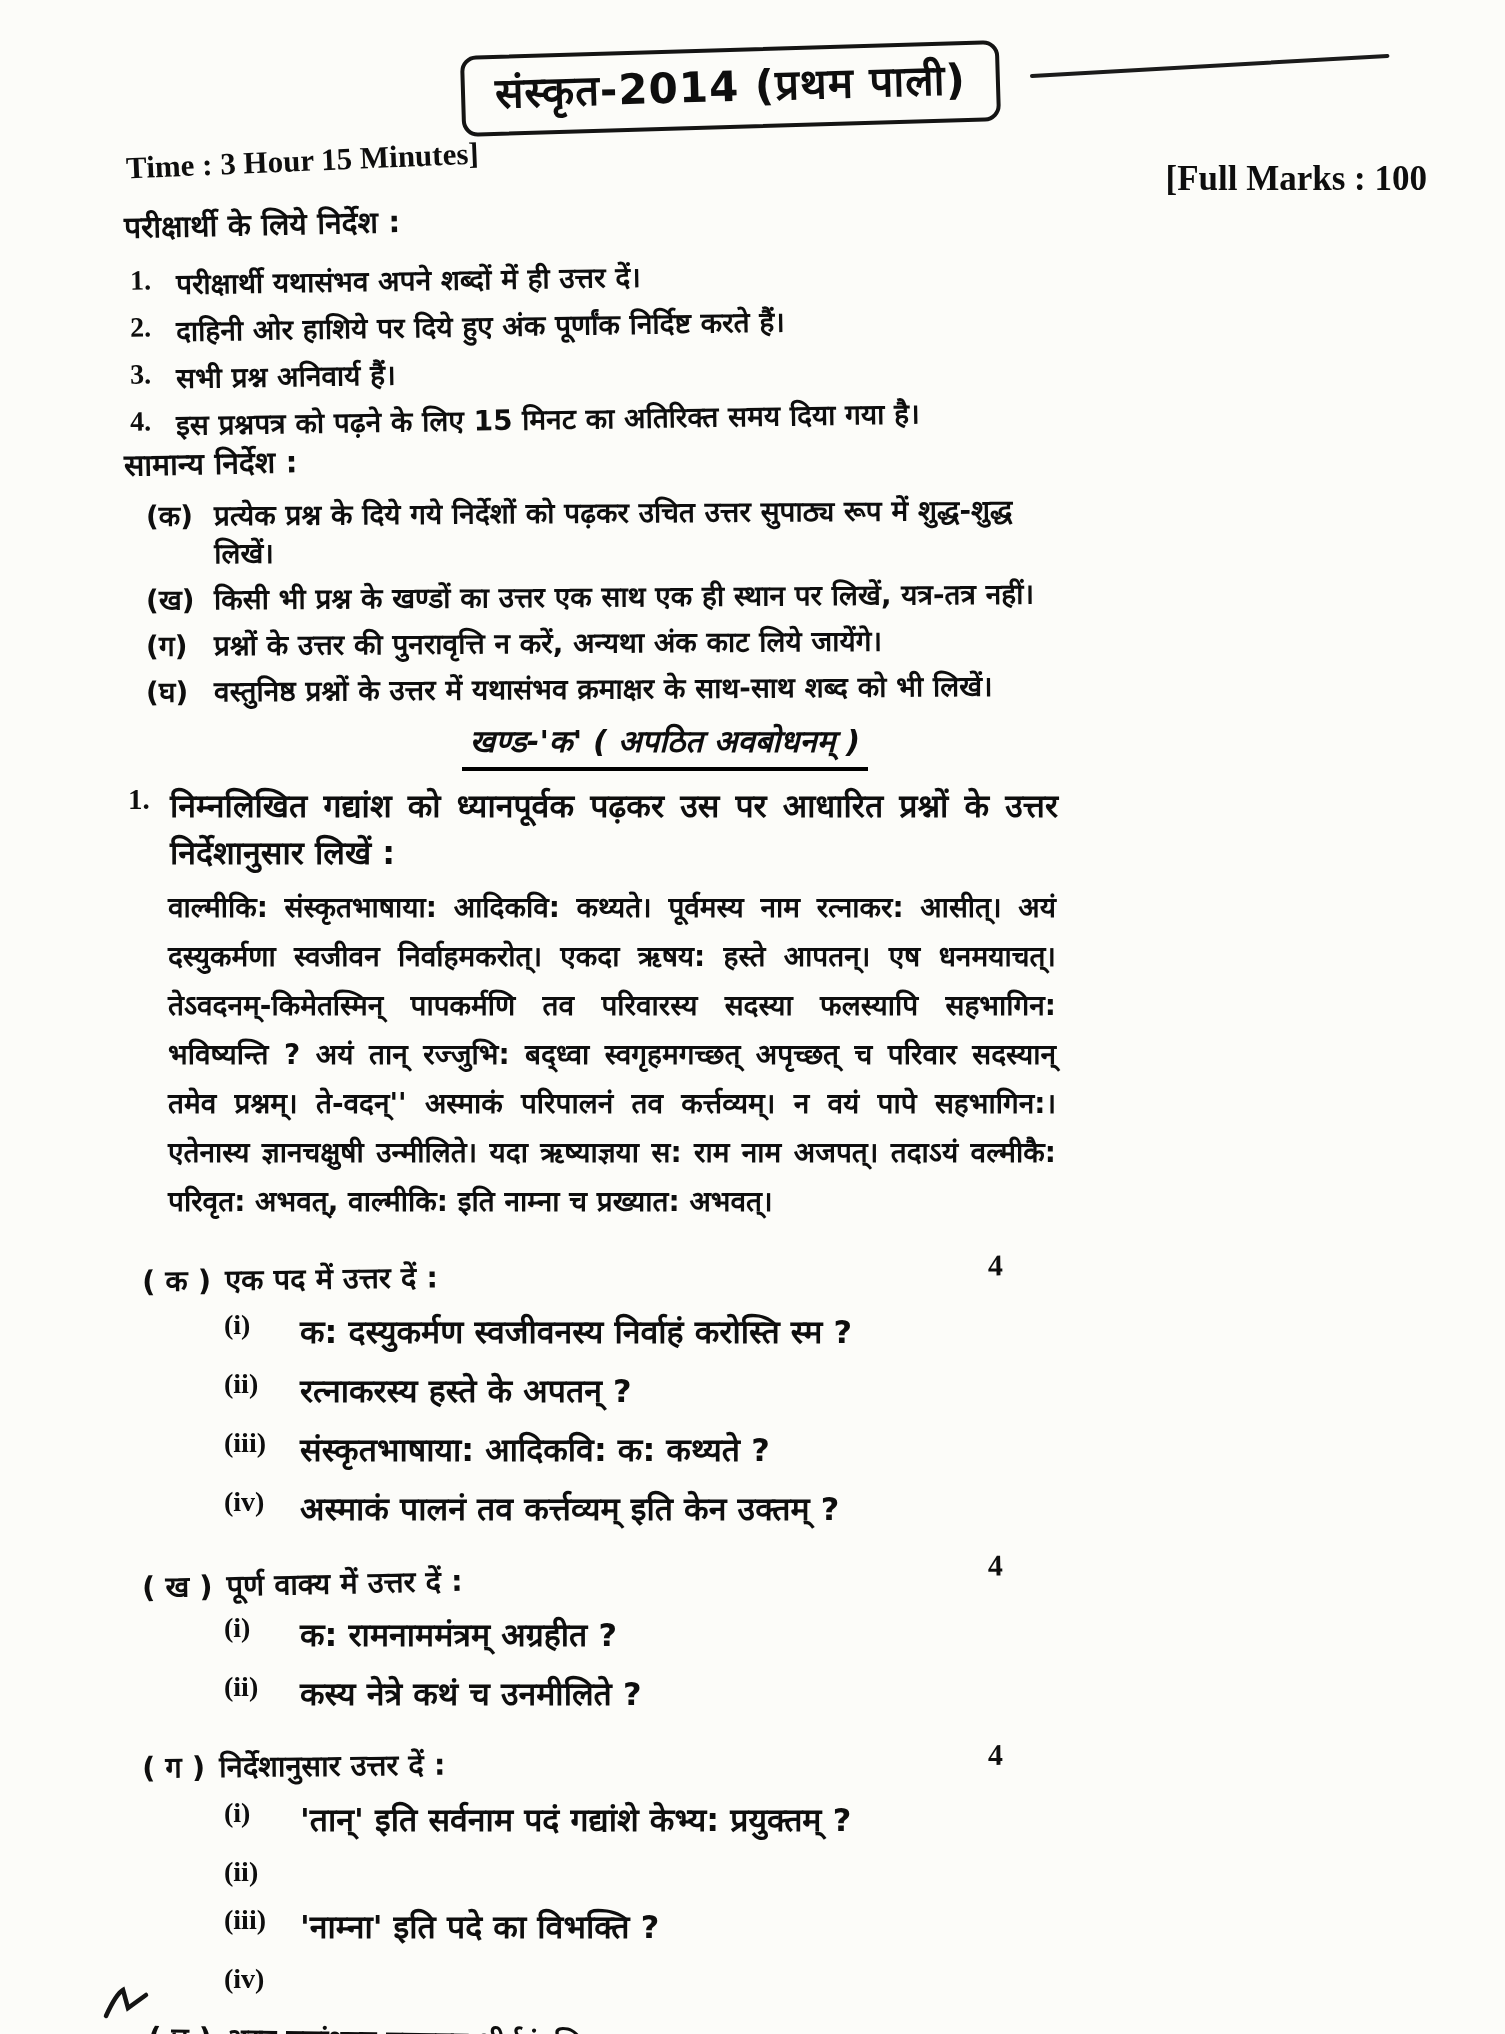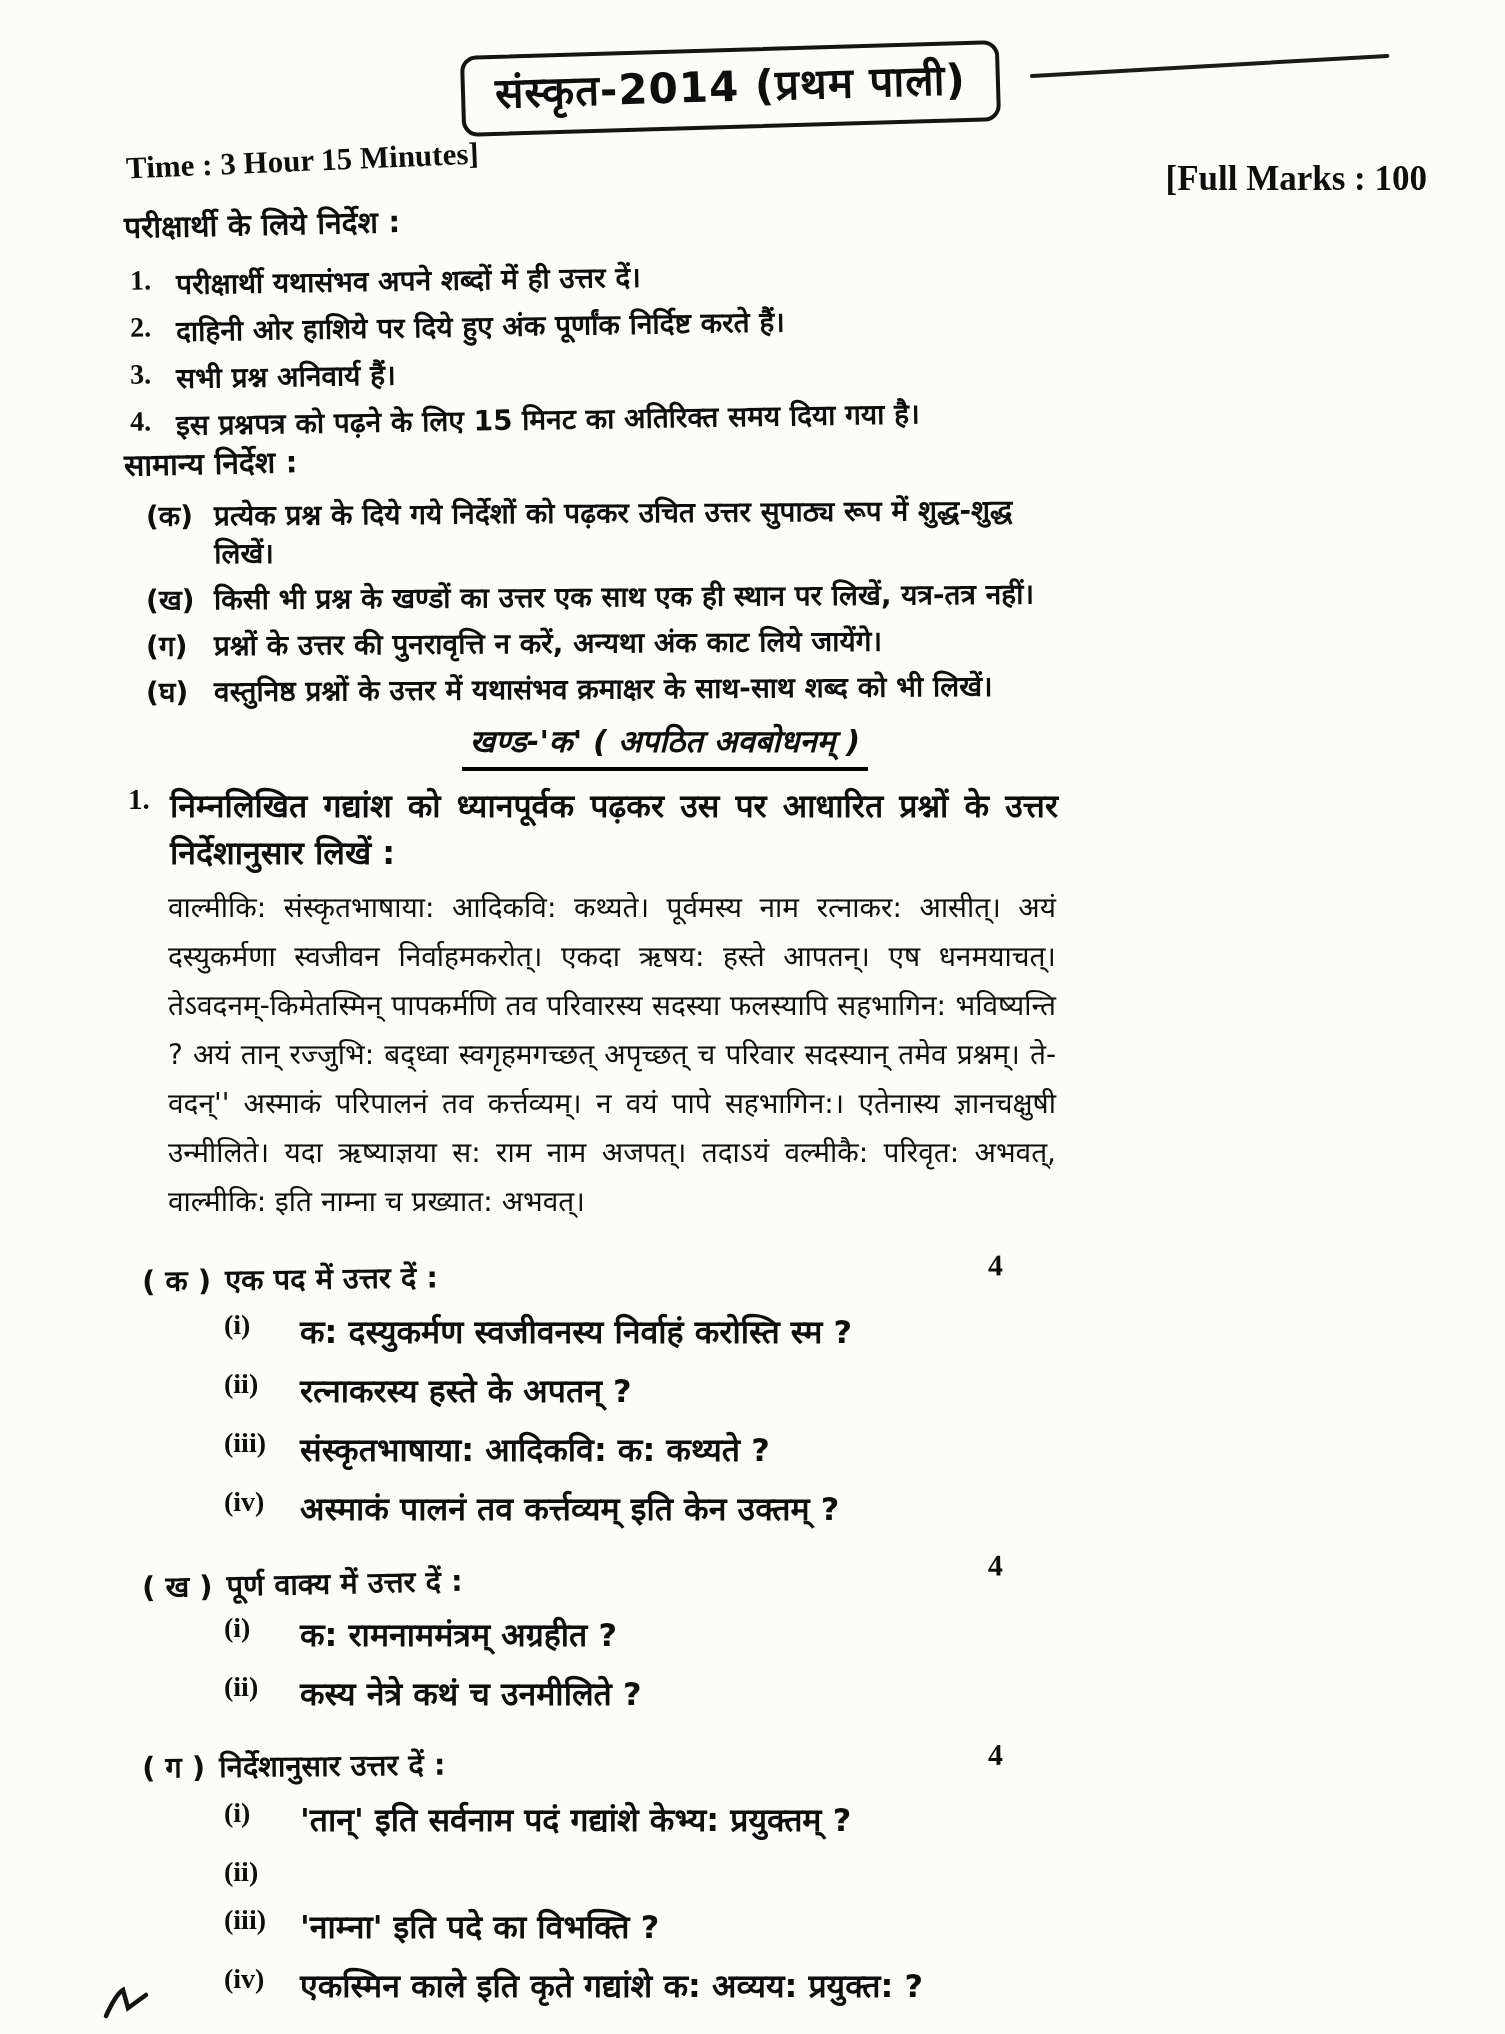--- a/index.html
+++ b/index.html
@@ -63,21 +63,21 @@
   .q1 { margin:12px 0 0 128px; width:930px; position:relative; }
   .q-intro-row { display:flex; }
   .q-num {
     width:42px; flex-shrink:0;
     font-family:"Liberation Serif","DejaVu Serif",serif;
     font-size:29px; font-weight:700;
   }
   .q-intro { flex:1; font-size:32px; font-weight:700; text-align:justify; line-height:47px; }
   .passage {
     margin:6px 0 0 40px; width:888px;
-    font-size:28px; font-weight:400; text-align:justify; line-height:49px;
+    font-size:28px; font-weight:700; text-align:justify; line-height:49px;
   }
   .part { margin-top:28px; }
   .part-head { position:relative; margin-left:14px; font-size:29px; font-weight:700; }
   .part-head.tilt-a { transform:rotate(-0.8deg); }
   .part-head.tilt-b { transform:rotate(-1.2deg); }
   .part-head.tilt-c { transform:rotate(-0.6deg); }
   .part-head.tilt-d { transform:rotate(0.8deg); margin-left:20px; margin-top:18px; }
   .part-label { margin-right:4px; }
   .part-marks {
     position:absolute; right:55px; top:0;
@@ -217,21 +217,20 @@
       </div>
       <div class="sub-row">
         <span class="sub-num">(ii)</span>
       </div>
       <div class="sub-row">
         <span class="sub-num">(iii)</span>
         <span class="sub-text">'नाम्ना' इति पदे का विभक्ति ?</span>
       </div>
       <div class="sub-row">
         <span class="sub-num">(iv)</span>
-        <span class="sub-text">एकस्मिन काले इति कृते गद्यांशे क: अव्यय: प्रयुक्त: ?</span>
       </div>
     </div>
 
     <div class="part">
       <div class="part-head tilt-d">
         <span class="part-label">( घ )</span>
         <span class="part-title">अस्य गद्यांशस्य उपयुक्त शीर्षकं लिखत।</span>
       </div>
     </div>
   </div>

